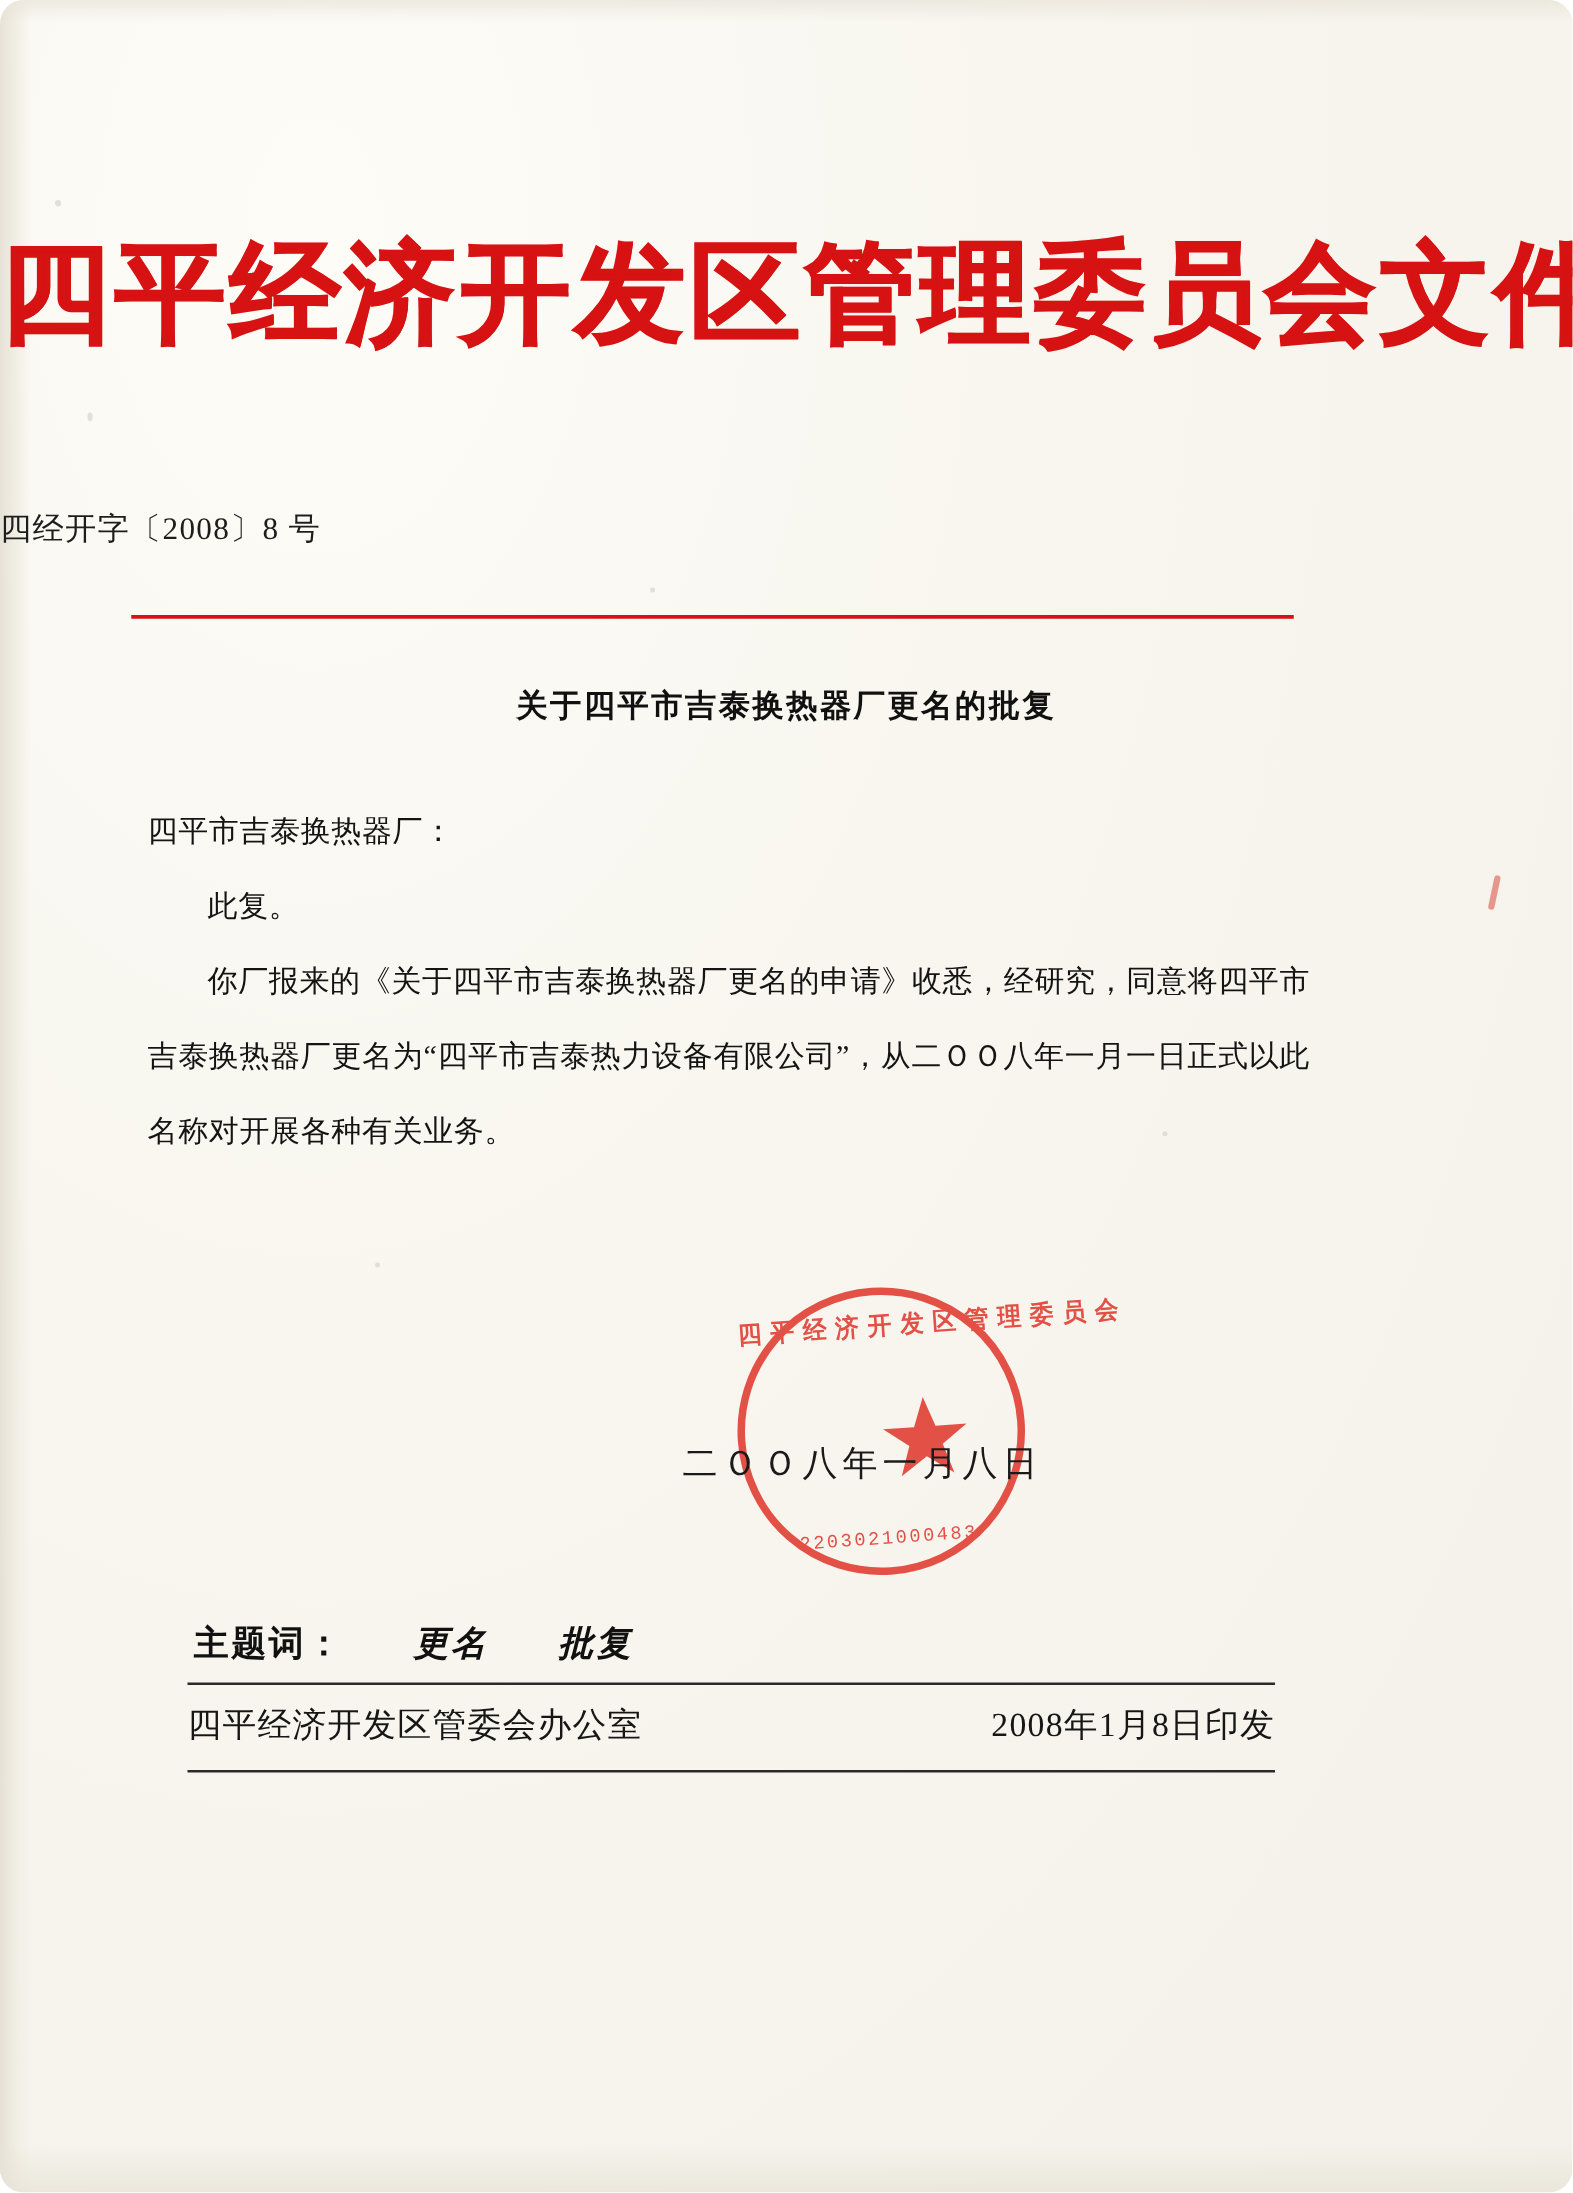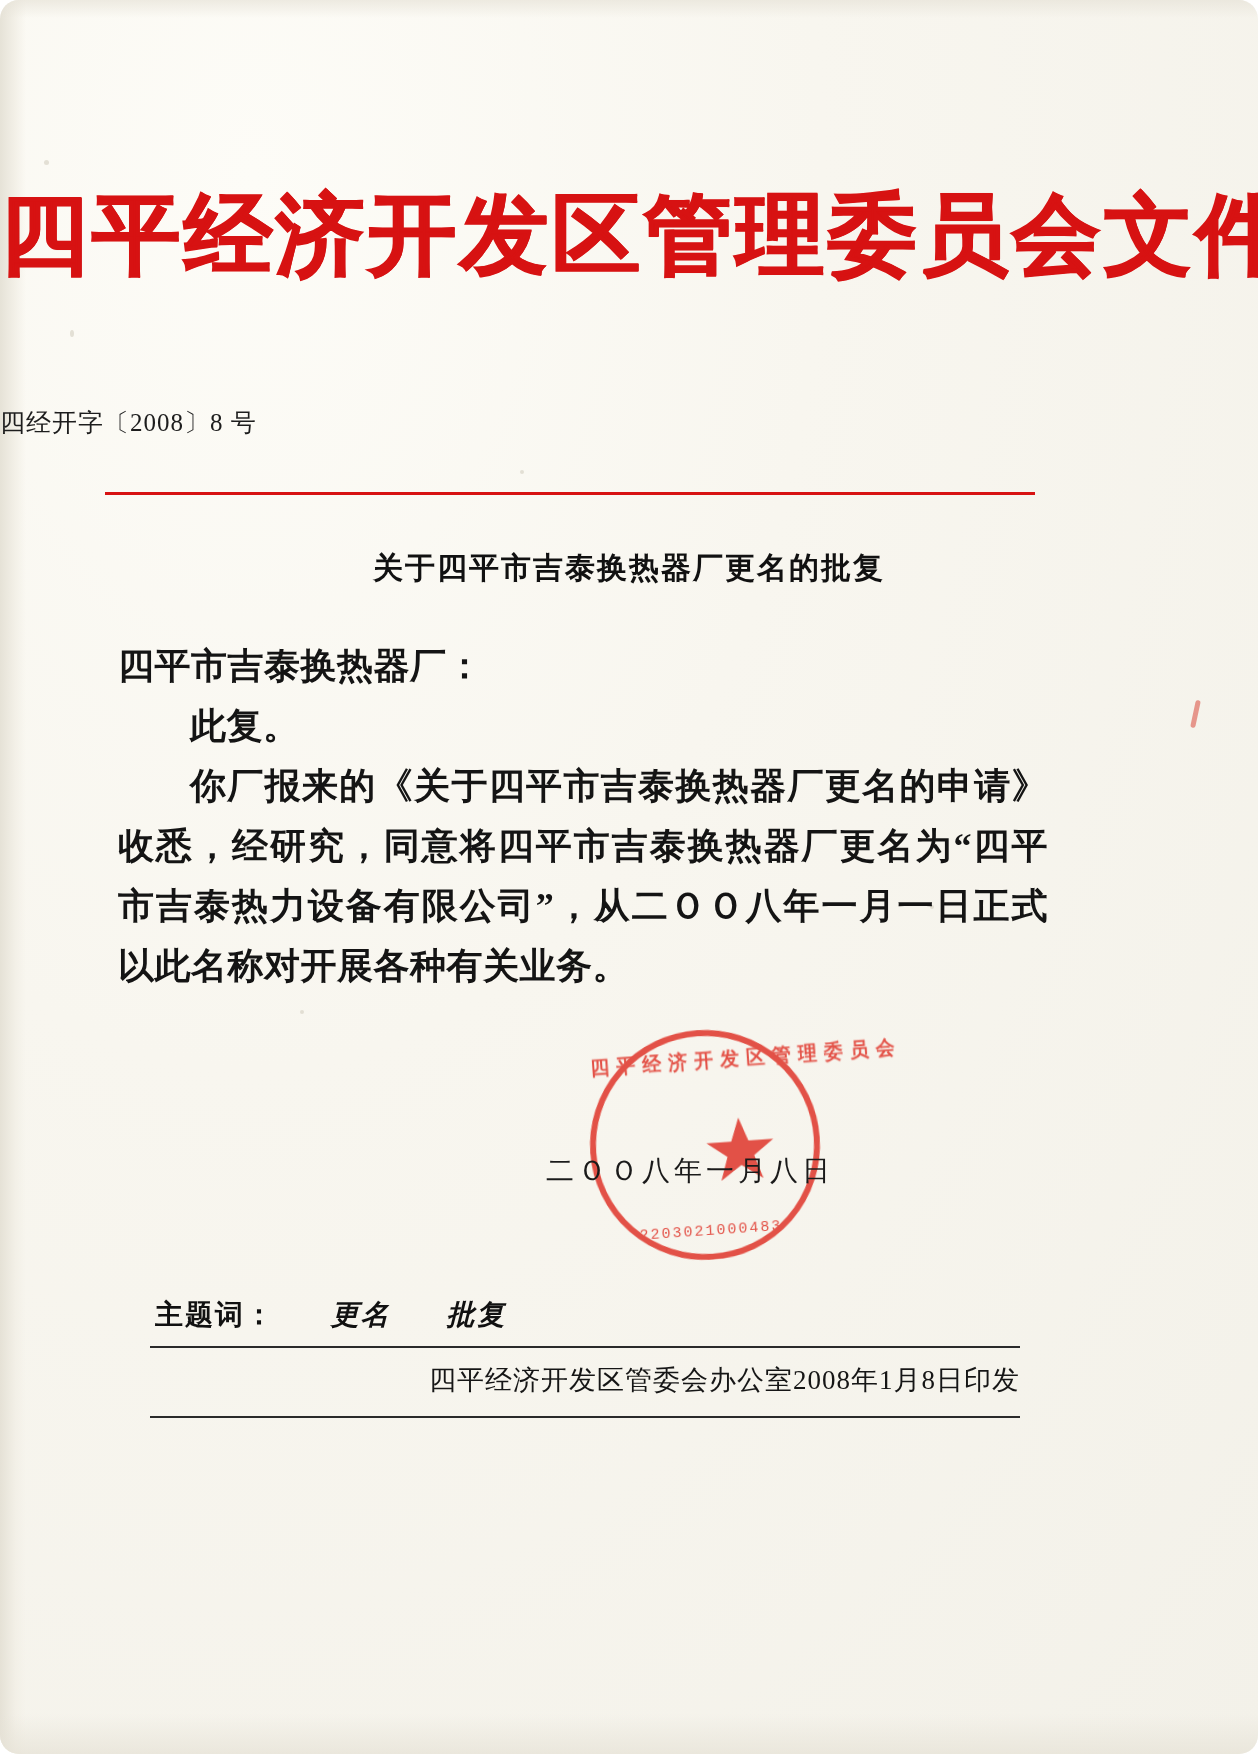--- a/index.html
+++ b/index.html
@@ -92,36 +92,35 @@
   }
 
   .doc-title {
     position: absolute;
     top: 548px;
     left: 0;
     width: 100%;
     text-align: center;
     font-family: "Liberation Sans", "DejaVu Sans", sans-serif;
     font-weight: bold;
-    font-size: 30px;
+    font-size: 25px;
     letter-spacing: 2px;
     color: #111;
   }
 
   
   .body-block {
     position: absolute;
     top: 636px;
     left: 118px;
     width: 930px;
-    font-size: 36px;
+    font-size: 24px;
     line-height: 60px;
     color: #141414;
     letter-spacing: 0.5px;
-    font-weight: bold;
   }
   .p-salutation { text-indent: 0; }
   .p-indent { text-indent: 2em; }
   .p-justify {
     text-align: justify;
     text-align-last: left;
   }
 
   
   .seal {
@@ -215,21 +214,21 @@
     width: 870px;
     height: 2px;
     background: #2a2a2a;
   }
   .footer-row {
     position: absolute;
     top: 1362px;
     left: 150px;
     width: 870px;
     display: flex;
-    justify-content: flex-end;
+    justify-content: space-between;
     font-size: 27px;
     letter-spacing: 1px;
     color: #161616;
   }
   .copies {
     position: absolute;
     top: 1432px;
     left: 150px;
     width: 870px;
     text-align: right;

